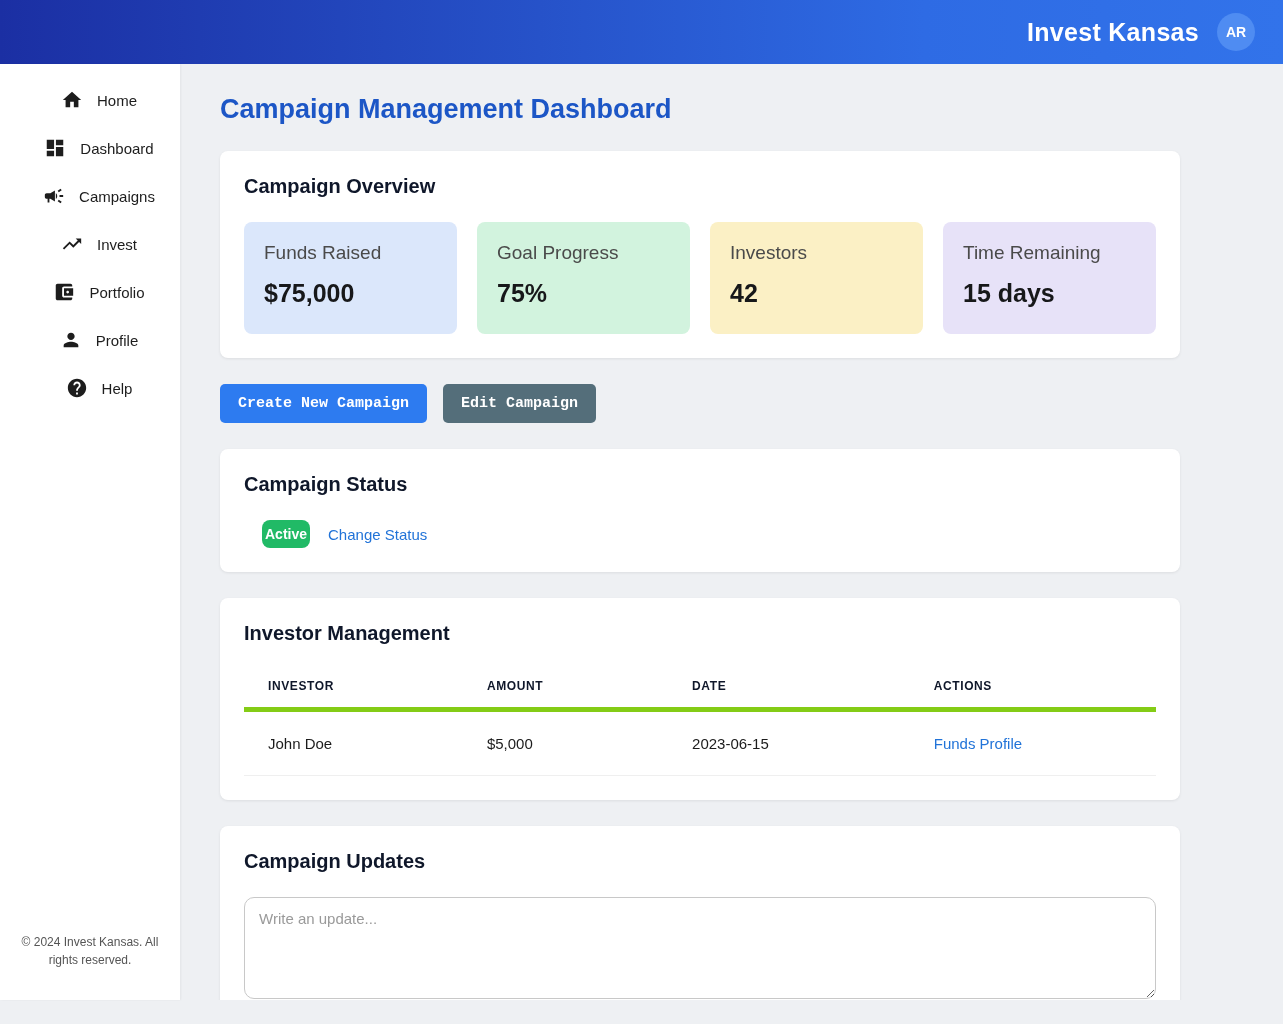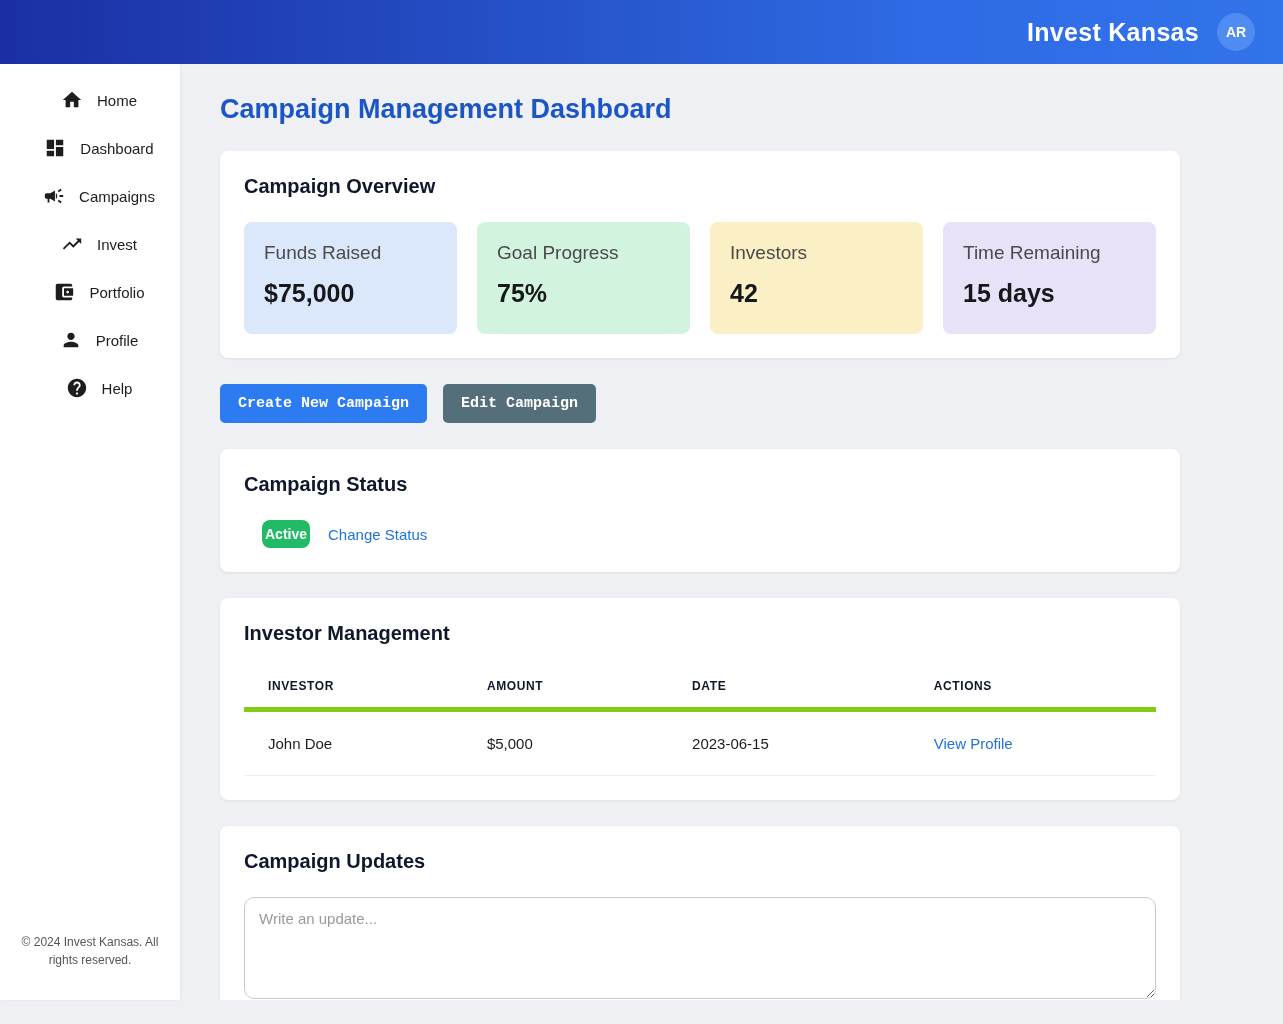--- a/index.html
+++ b/index.html
@@ -190,21 +190,21 @@
             <th>AMOUNT</th>
             <th>DATE</th>
             <th>ACTIONS</th>
           </tr>
         </thead>
         <tbody>
           <tr>
             <td>John Doe</td>
             <td>$5,000</td>
             <td>2023-06-15</td>
-            <td><a class="link">View Profile</a></td>
+            <td><a class="link">Funds Profile</a></td>
           </tr>
         </tbody>
       </table>
     </div>
 
     <div class="card">
       <div class="card-title">Campaign Updates</div>
       <textarea class="update-textarea" placeholder="Write an update..." style=""></textarea>
       
     </div>

